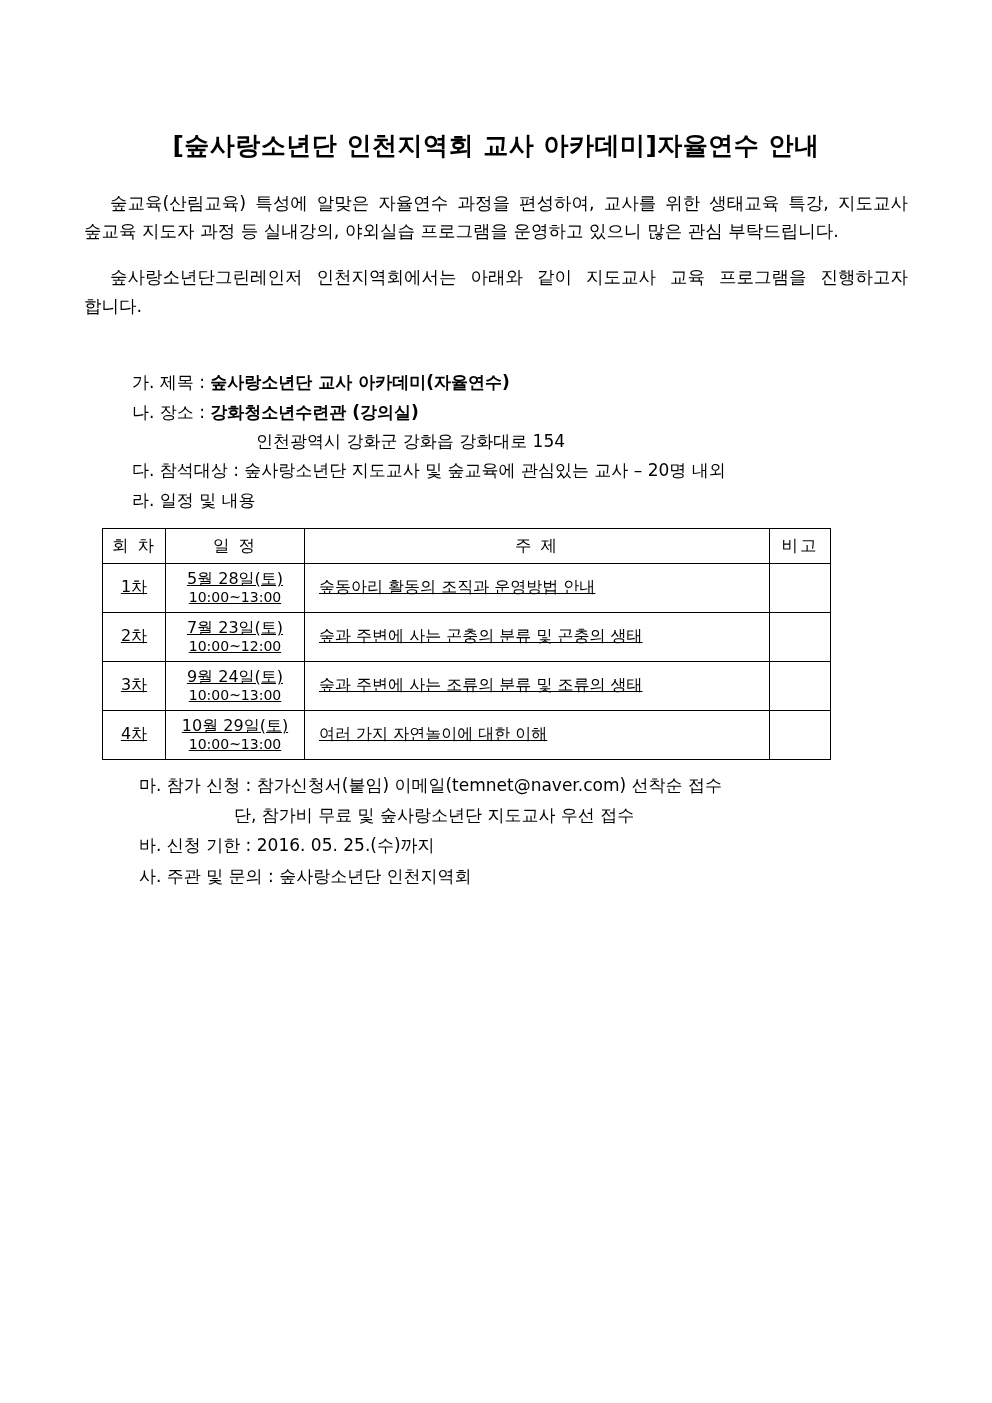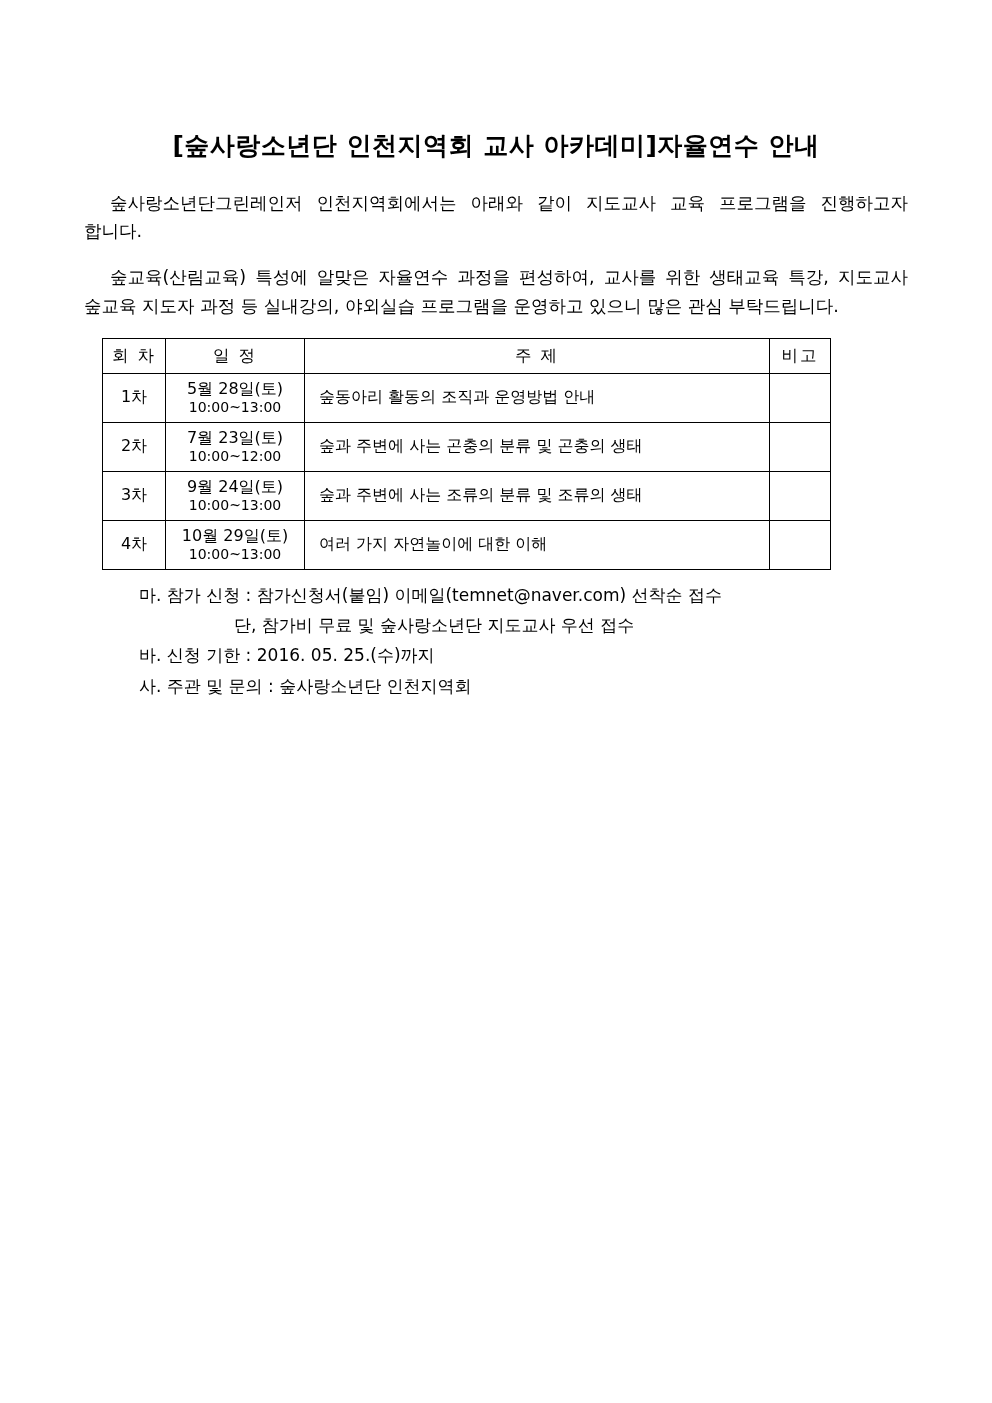--- a/index.html
+++ b/index.html
@@ -71,20 +71,21 @@
     font-size: 16px;
     padding: 0;
   }
   table.schedule th {
     height: 34px;
     font-size: 16.5px;
     letter-spacing: 2px;
   }
   table.schedule td {
     height: 48px;
+    text-decoration: underline;
   }
   .col-no { width: 62px; }
   .col-date { width: 138px; }
   .col-topic { width: 464px; margin-top: 12px; }
   .col-note { width: 60px; }
   .cell-topic {
     text-align: left !important;
     padding-left: 14px !important;
     font-size: 16.5px;
   }
@@ -107,23 +108,30 @@
   .tail .ind2 { padding-left: 160px; white-space: nowrap;}
   .nowrap { white-space: nowrap; margin-left: 13px; }
 </style>
 </head>
 <body>
 
 <div class="page">
 
   <h1 class="doc-title">[숲사랑소년단 인천지역회 교사 아카데미]자율연수 안내</h1>
 
+  <p class="para">숲교육(산림교육) 특성에 알맞은 자율연수 과정을 편성하여, 교사를 위한 생태교육 특강, 지도교사 숲교육 지도자 과정 등 실내강의, 야외실습 프로그램을 운영하고 있으니 많은 관심 부탁드립니다.</p>
   <p class="para">숲사랑소년단그린레인저 인천지역회에서는 아래와 같이 지도교사 교육 프로그램을 진행하고자 합니다.</p>
-  <p class="para">숲교육(산림교육) 특성에 알맞은 자율연수 과정을 편성하여, 교사를 위한 생태교육 특강, 지도교사 숲교육 지도자 과정 등 실내강의, 야외실습 프로그램을 운영하고 있으니 많은 관심 부탁드립니다.</p>
 
+  <div class="items">
+    <div class="item-line"><span>가. 제목 : </span><span class="bold">숲사랑소년단 교사 아카데미(자율연수)</span></div>
+    <div class="item-line"><span>나. 장소 : </span><span class="bold">강화청소년수련관 (강의실)</span></div>
+    <div class="sub-line">인천광역시 강화군 강화읍 강화대로 154</div>
+    <div class="item-line">다. 참석대상 : 숲사랑소년단 지도교사 및 숲교육에 관심있는 교사 – 20명 내외</div>
+    <div class="item-line">라. 일정 및 내용</div>
+  </div>
 
   <table class="schedule">
     <thead>
       <tr>
         <th class="col-no">회 차</th>
         <th class="col-date">일  정</th>
         <th class="col-topic">주   제</th>
         <th class="col-note">비고</th>
       </tr>
     </thead>

